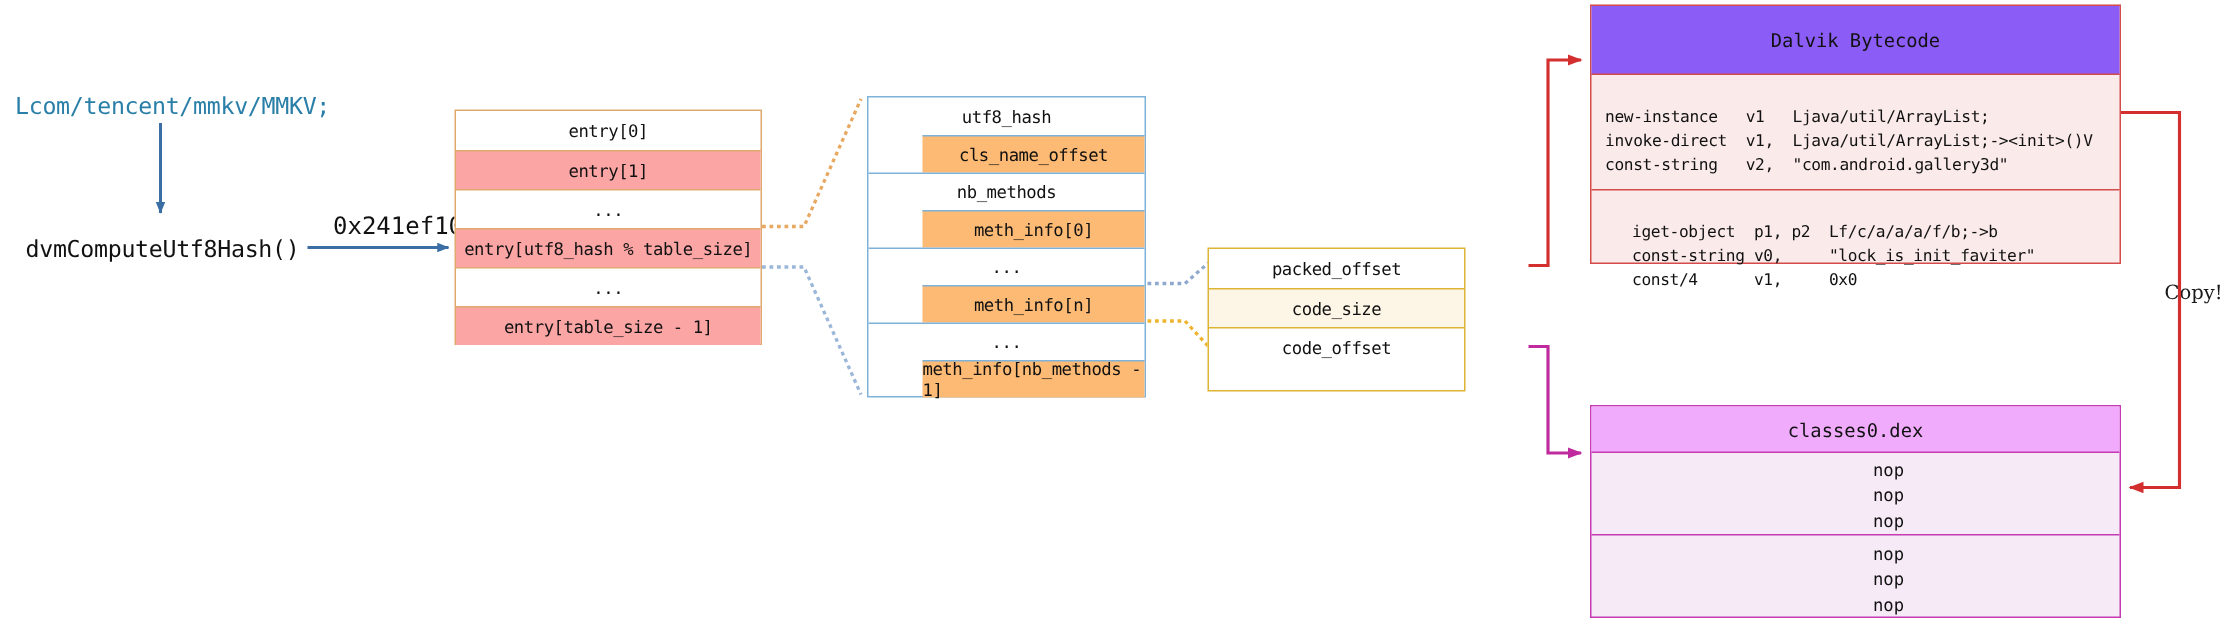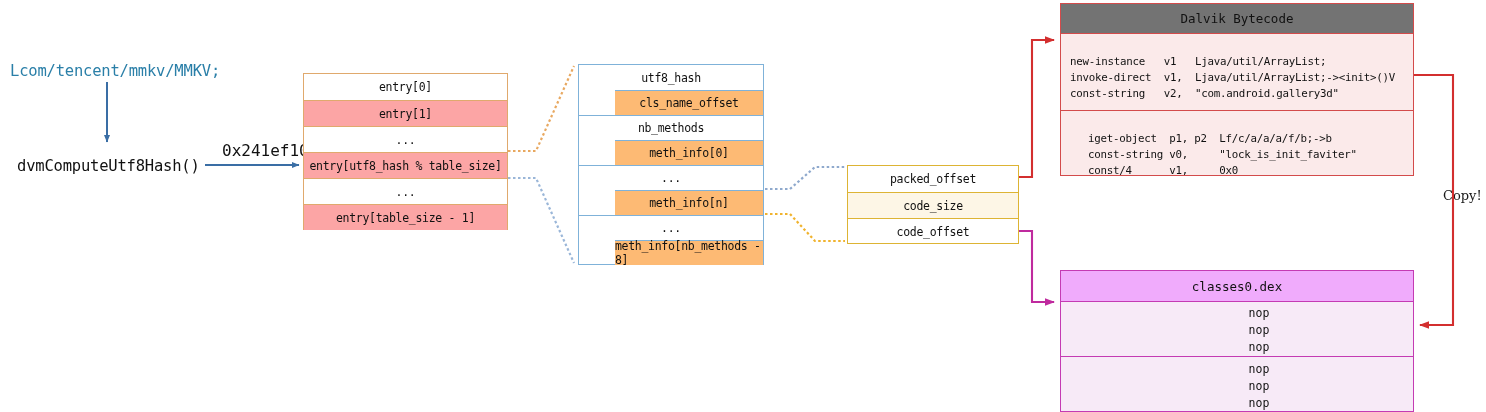--- a/index.html
+++ b/index.html
@@ -81,36 +81,36 @@
   #entry-table { left: 303px; top: 73px; width: 205px; height: 157px; border-color: #e0a96d; }
   #entry-table .row { height: 26px; border-top-color: #e0a96d; }
   #entry-table .row.alt { background: #fca5a5; }
 
   
   #classdef-table { left: 578px; top: 64px; width: 186px; height: 201px; border-color: #7fb2d9; }
   #classdef-table .row { height: 25px; border-top-color: #7fb2d9; }
   #classdef-table .row.alt { background: #fdba74; margin-left: 36px; }
 
   
-  #codeitem-table { left: 847px; top: 165px; width: 172px; height: 79px; border-color: #ddb434; }
+  #codeitem-table { left: 805px; top: 165px; width: 172px; height: 96px; border-color: #ddb434; }
   #codeitem-table .row { height: 26px; border-top-color: #ddb434; }
   #codeitem-table .row.alt { background: #fdf6e6; }
 
   
   #dalvik-panel {
     position: absolute;
     left: 1060px; top: 3px; width: 354px; height: 173px;
     box-sizing: border-box;
     border: 1.6px solid #d34b4b;
     background: #fbeaea;
   }
   #dalvik-panel .panel-title {
-    height: 30px;
+    height: 46px;
     display:flex; align-items:center; justify-content:center;
-    background: #737373;
+    background: #8b5cf6;
     border-bottom: 1.6px solid #d34b4b;
     font-size: 12.5px; letter-spacing: 0px; color:#111;
     box-sizing: border-box;
   }
   #dalvik-panel .code-block {
     box-sizing:border-box;
     padding: 20px 0 8px 9px;
     font-size: 10.8px;
     line-height: 16px;
     color: #111;
@@ -222,21 +222,21 @@
   </div>
 
   <div class="tbl" id="classdef-table">
     <div class="row">utf8_hash</div>
     <div class="row alt">cls_name_offset</div>
     <div class="row">nb_methods</div>
     <div class="row alt">meth_info[0]</div>
     <div class="row">...</div>
     <div class="row alt">meth_info[n]</div>
     <div class="row">...</div>
-    <div class="row alt">meth_info[nb_methods - 8]</div>
+    <div class="row alt">meth_info[nb_methods - 1]</div>
   </div>
 
   <div class="tbl" id="codeitem-table">
     <div class="row">packed_offset</div>
     <div class="row alt">code_size</div>
     <div class="row">code_offset</div>
   </div>
 
   <div id="dalvik-panel">
     <div class="panel-title">Dalvik Bytecode</div>

